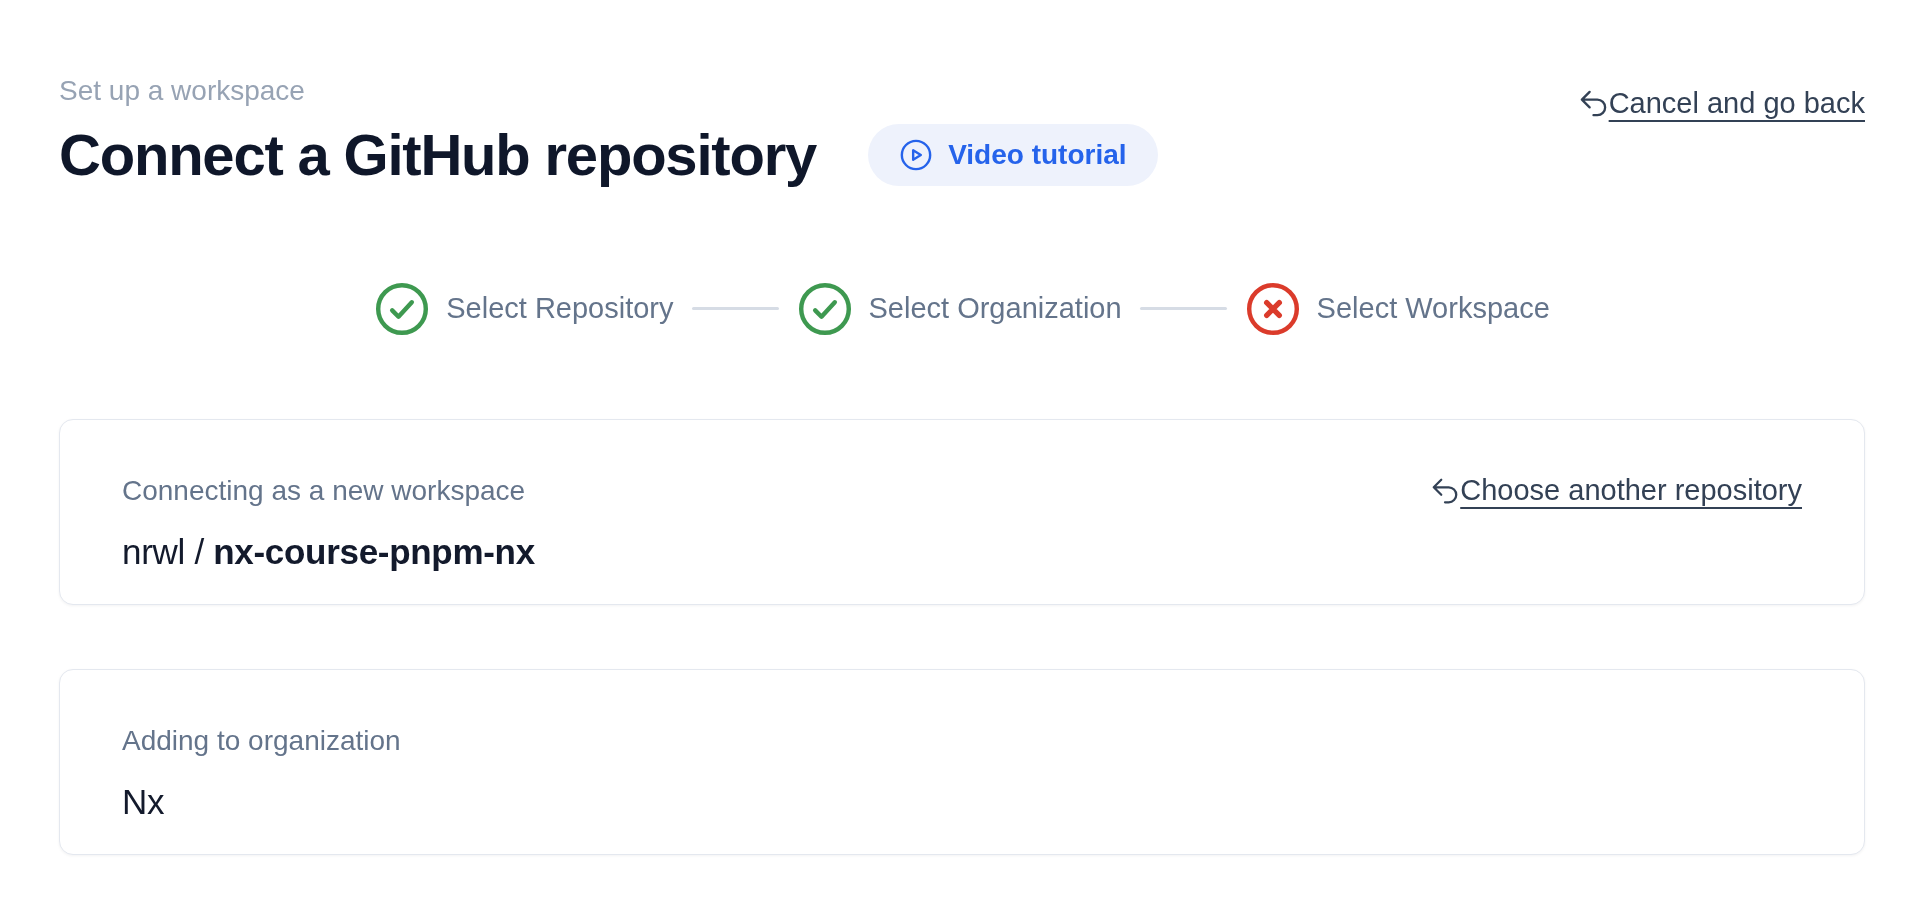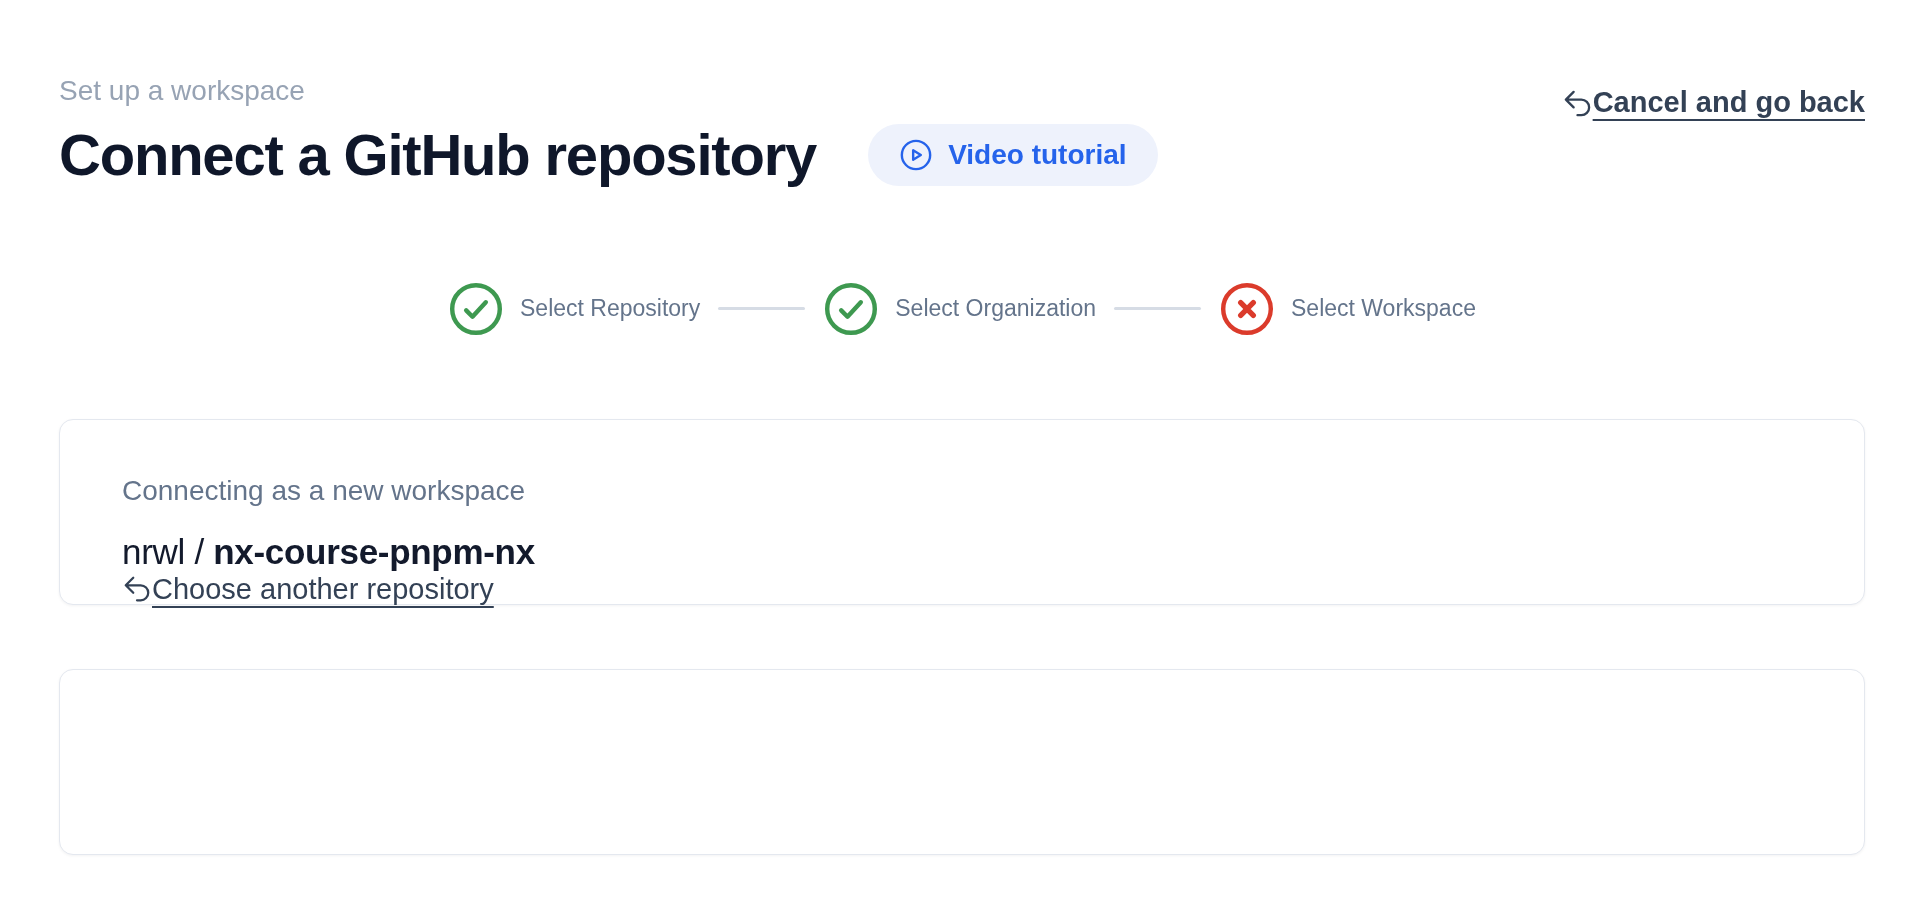--- a/index.html
+++ b/index.html
@@ -17,28 +17,27 @@
     margin: 0 auto;
     position: relative;
   }
 
   
   .cancel-link {
     position: absolute;
     top: 88px;
     right: 0;
     display: inline-flex;
-    align-items: flex-start;
+    align-items: center;
     gap: 0;
     font-size: 29px;
     color: var(--link-text, #334155);
     cursor: pointer;
     text-decoration: none;
     line-height: 1;
-    font-weight: bold;
   }
   .cancel-link .link-text,
   .card-link .link-text {
     text-decoration: underline;
     text-decoration-thickness: 2px;
     text-underline-offset: 7px;
   }
   .breadcrumb {
     padding-top: 76px;
     font-size: 28px;
@@ -87,21 +86,21 @@
     display: flex;
     align-items: center;
     gap: 16px;
   }
   .step-icon {
     display: inline-flex;
   }
   .step-icon.complete { color: var(--success-green, #3e9950); }
   .step-icon.error    { color: var(--error-red, #db3b2b); }
   .step-label {
-    font-size: 23px;
+    font-size: 29px;
     font-weight: 500;
     color: var(--muted-text, #64748b);
     line-height: 1;
     white-space: nowrap;
   }
   .connector {
     width: 87px;
     height: 3px;
     border-radius: 2px;
     background: var(--connector, #d6dce5);
@@ -115,21 +114,21 @@
     margin-top: 64px;
     padding: 54px 62px 0;
     border: 1.5px solid var(--card-border, #e4e8ef);
     border-radius: 14px;
     box-shadow: 0 1px 3px rgba(15, 23, 42, 0.05);
     background: #ffffff;
     display: flex;
     justify-content: space-between;
     align-items: flex-start;
   }
-  .card.first { margin-top: 82px; flex-direction: column; }
+  .card.first { margin-top: 82px; }
   .card-label {
     font-size: 28px;
     line-height: 1.2;
     color: var(--muted-text, #64748b);
   }
   .card-title {
     margin-top: 25px;
     font-size: 35px;
     font-weight: 500;
     letter-spacing: -0.3px;
@@ -222,15 +221,19 @@
     </div>
     <a class="card-link">
       <svg viewBox="0 0 24 24" width="30" height="30" fill="none" stroke="currentColor" stroke-width="1.8" stroke-linecap="round" stroke-linejoin="round">
         <path d="M9 15 3 9m0 0 6-6M3 9h12a6 6 0 0 1 0 12h-3"></path>
       </svg>
       <span class="link-text">Choose another repository</span>
     </a>
   </section>
 
   <section class="card">
+    <div class="card-info">
+      <div class="card-label">Adding to organization</div>
+      <div class="card-title">Nx</div>
+    </div>
   </section>
 
 </div>
 
 </body></html>

